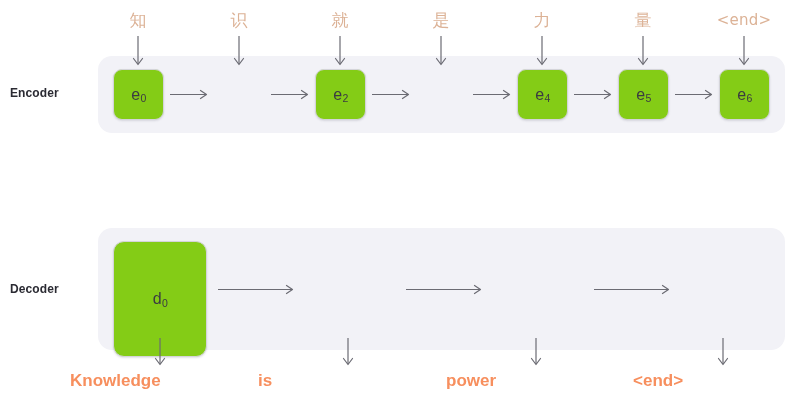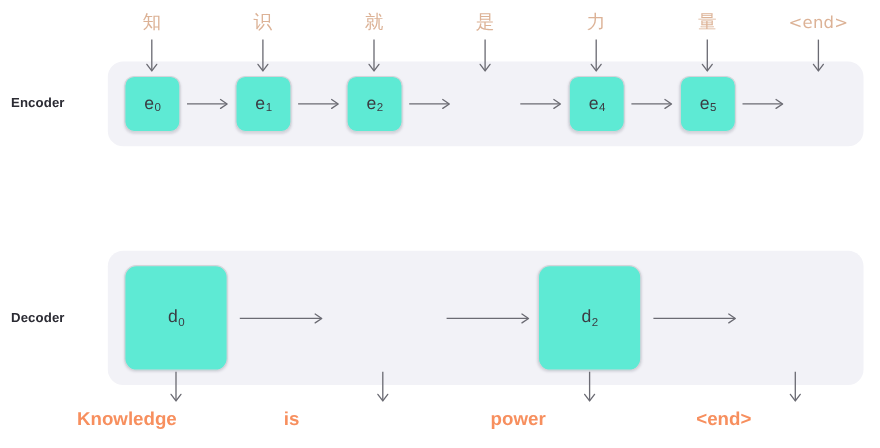--- a/index.html
+++ b/index.html
@@ -49,21 +49,21 @@
   #decoder-panel {
     left: 98px;
     top: 228px;
     width: 687px;
     height: 122px;
   }
 
   
   .cell {
     position: absolute;
-    background: #5eead4;
+    background: #84cc16;
     border: 1px solid #d4d4d9;
     border-radius: 9px;
     box-shadow: 0 1px 2px rgba(120,120,135,0.22);
     display: flex;
     align-items: center;
     justify-content: center;
     box-sizing: border-box;
   }
   .cell .cell-text {
     font-size: 16px;
@@ -81,21 +81,21 @@
   }
 
   .enc-cell {
     top: 69px;
     width: 51px;
     height: 51px;
   }
   .dec-cell {
     top: 241px;
     width: 94px;
-    height: 96px;
+    height: 116px;
     border-radius: 11px;
   }
 
   
   .token-in {
     position: absolute;
     top: 9px;
     width: 90px;
     margin-left: -45px;
     text-align: center;
@@ -160,38 +160,35 @@
   <div class="token-in" style="left:239px"><span>识</span></div>
   <div class="token-in" style="left:340px"><span>就</span></div>
   <div class="token-in" style="left:441px"><span>是</span></div>
   <div class="token-in" style="left:542px"><span>力</span></div>
   <div class="token-in" style="left:643px"><span>量</span></div>
   <div class="token-in latin" style="left:744px"><span>&lt;end&gt;</span></div>
 
   <div class="cell enc-cell" style="left:113px">
     <span class="cell-text"><span>e</span><sub>0</sub></span>
   </div>
-  <div class="cell enc-cell" style="left:214px">
-    <span class="cell-text"><span>e</span><sub>1</sub></span>
-  </div>
   <div class="cell enc-cell" style="left:315px">
     <span class="cell-text"><span>e</span><sub>2</sub></span>
   </div>
   <div class="cell enc-cell" style="left:517px">
     <span class="cell-text"><span>e</span><sub>4</sub></span>
   </div>
   <div class="cell enc-cell" style="left:618px">
     <span class="cell-text"><span>e</span><sub>5</sub></span>
   </div>
+  <div class="cell enc-cell" style="left:719px">
+    <span class="cell-text"><span>e</span><sub>6</sub></span>
+  </div>
 
   <div class="cell dec-cell" style="left:113px">
     <span class="cell-text"><span>d</span><sub>0</sub></span>
-  </div>
-  <div class="cell dec-cell" style="left:489px">
-    <span class="cell-text"><span>d</span><sub>2</sub></span>
   </div>
 
   <div class="token-out" style="left:160px"><span>Knowledge</span></div>
   <div class="token-out" style="left:348px"><span>is</span></div>
   <div class="token-out" style="left:536px"><span>power</span></div>
   <div class="token-out" style="left:723px"><span>&lt;end&gt;</span></div>
 
   <svg id="arrows" viewBox="0 0 800 407" width="800" height="407">
 
     <g>

